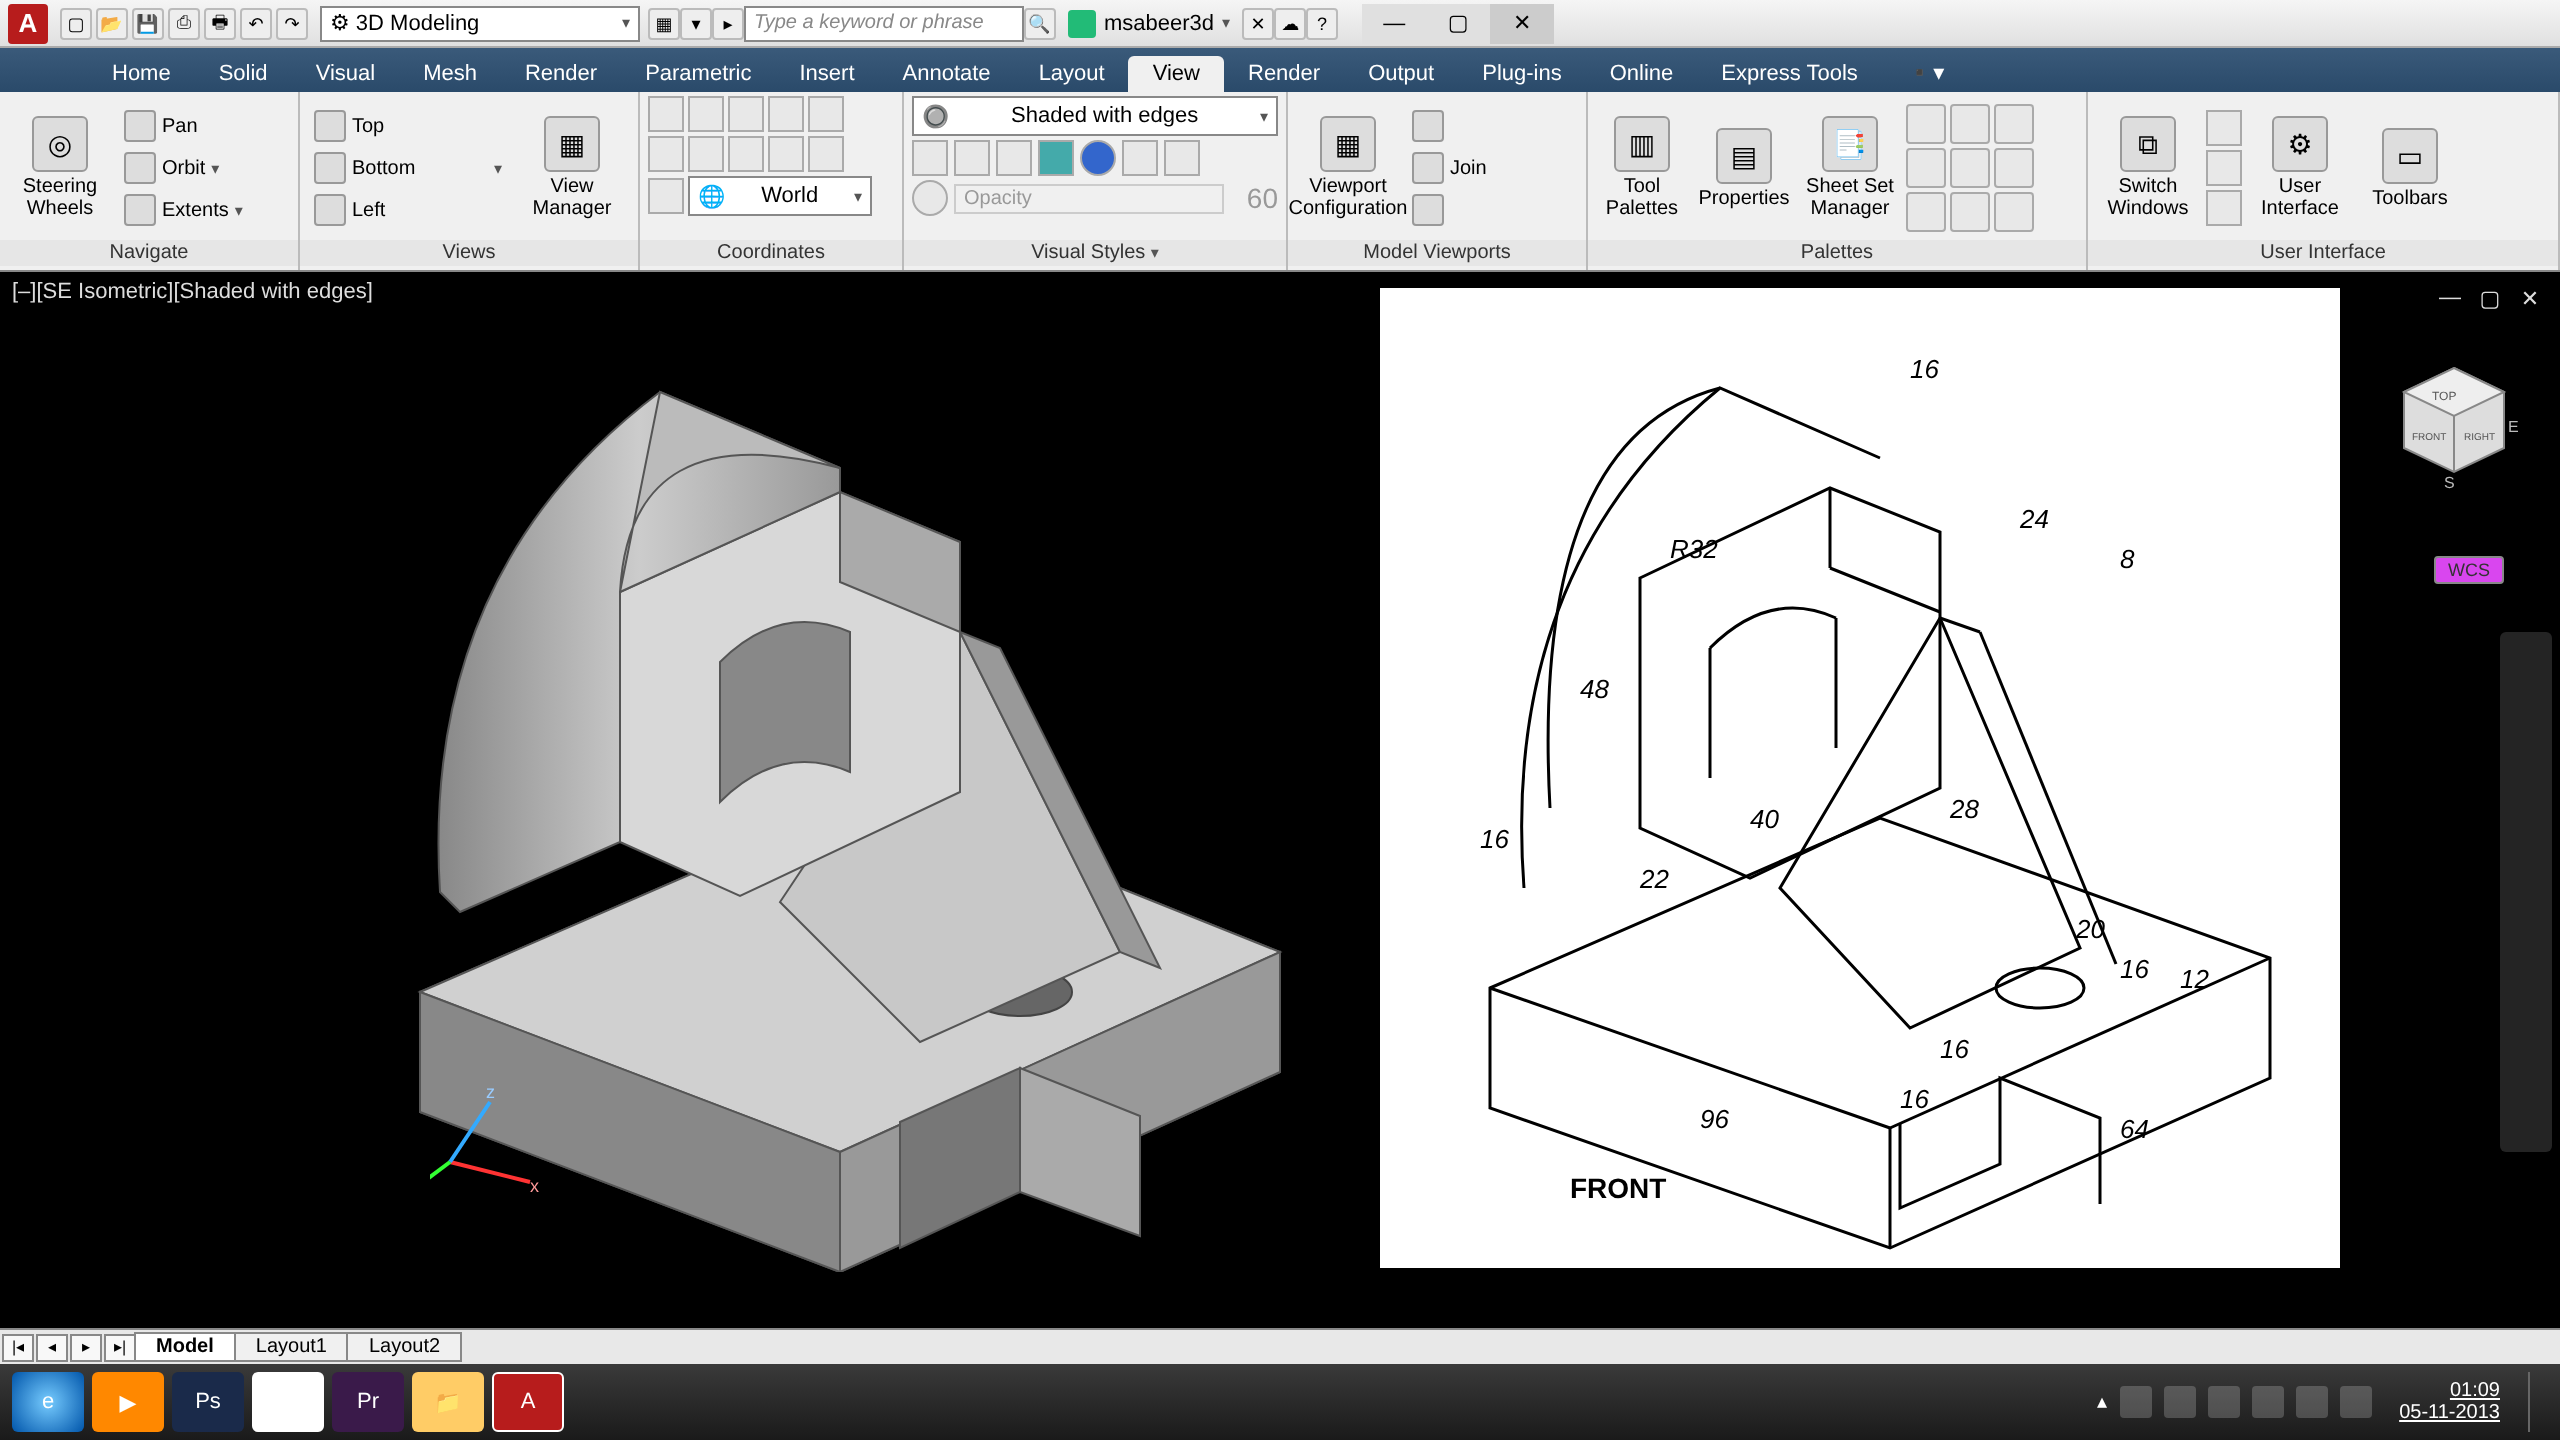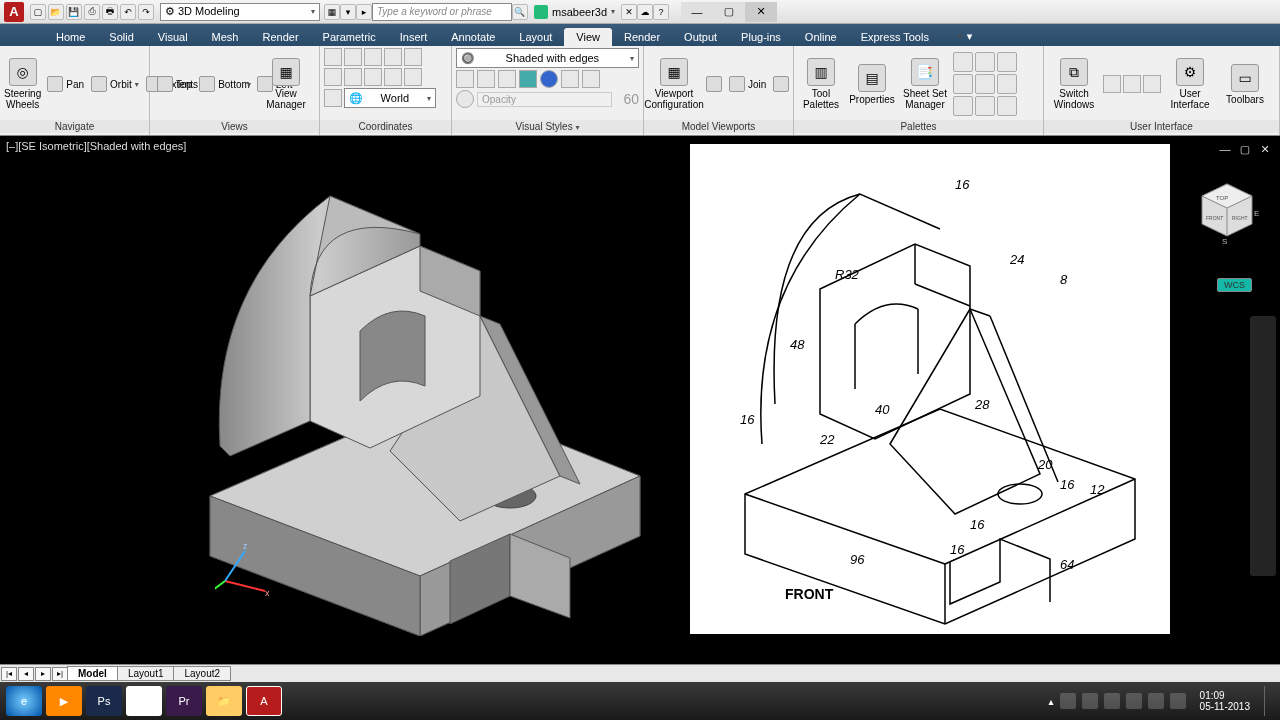--- a/index.html
+++ b/index.html
@@ -22,33 +22,33 @@
 .tabs { height:22px; background:linear-gradient(#3a5a7a,#2a4a6a); display:flex; align-items:flex-end; padding-left:44px; font-size:11px;}
 .tab { padding:3px 12px; color:#fff; cursor:pointer;}
 .tab.active { background:#f0f0f0; color:#000; border-radius:3px 3px 0 0;}
 
 .ribbon { height:90px; background:#f0f0f0; display:flex; border-bottom:1px solid #888;}
 .ribbon-panel { border-right:1px solid #bbb; display:flex; flex-direction:column; padding:2px 4px; position:relative;}
 .ribbon-panel-body { flex:1; display:flex; align-items:center; gap:3px;}
 .ribbon-panel-title { text-align:center; font-size:10px; color:#333; padding:1px 0; background:#e6e6e6; margin:0 -4px;}
 .big-btn { display:flex; flex-direction:column; align-items:center; justify-content:center; width:52px; height:70px; font-size:10px; text-align:center; cursor:pointer; gap:2px;}
 .big-btn .ico { width:28px; height:28px; background:#ddd; border:1px solid #999; border-radius:3px; display:flex; align-items:center; justify-content:center; font-size:14px;}
-.small-stack { display:flex; flex-direction:row; gap:1px;}
+.small-stack { display:flex; flex-direction:column; gap:1px;}
 .small-row { display:flex; align-items:center; gap:3px; font-size:10px; height:20px; cursor:pointer; padding:0 3px;}
 .small-row .ico { width:16px; height:16px; background:#ddd; border:1px solid #999; border-radius:2px;}
 .dd-arrow { font-size:8px; color:#555;}
 .ribbon-dd { height:20px; background:#fff; border:1px solid #888; font-size:11px; padding:0 4px; display:flex; align-items:center; justify-content:space-between; min-width:120px;}
 .icon-col3 { display:grid; grid-template-columns:repeat(3,20px); grid-template-rows:repeat(3,20px); gap:2px;}
 .icon-col3 .gc { width:20px; height:20px; background:#e8e8e8; border:1px solid #aaa; border-radius:2px; cursor:pointer;}
 
 .canvas-area { position:absolute; top:136px; left:0; right:0; bottom:56px; background:#000;}
 .viewport-label { position:absolute; top:4px; left:6px; color:#ddd; font-size:11px;}
 .right-panel { position:absolute; top:8px; right:110px; width:480px; height:490px; background:#fff;}
 .view-cube { position:absolute; top:40px; right:18px; width:70px; height:70px; }
-.wcs-badge { position:absolute; top:142px; right:28px; background:#14b8a6; border:1px solid #888; font-size:9px; padding:1px 6px; border-radius:2px; color:#333;}
+.wcs-badge { position:absolute; top:142px; right:28px; background:#d946ef; border:1px solid #888; font-size:9px; padding:1px 6px; border-radius:2px; color:#333;}
 .nav-bar { position:absolute; top:180px; right:4px; width:26px; height:260px; background:rgba(60,60,60,0.6); border-radius:3px;}
 .vp-controls { position:absolute; top:6px; right:8px; display:flex; gap:6px;}
 .vp-controls div { width:14px; height:14px; color:#ddd; font-size:11px; cursor:pointer; display:flex; align-items:center; justify-content:center;}
 
 .layout-tabs { position:absolute; bottom:38px; left:0; right:0; height:18px; background:#e8e8e8; display:flex; align-items:center; font-size:10px; border-top:1px solid #888;}
 .lt-btn { width:16px; height:14px; border:1px solid #888; background:#f8f8f8; display:flex; align-items:center; justify-content:center; font-size:8px; cursor:pointer; margin-left:1px;}
 .lt-tab { padding:1px 10px; border:1px solid #888; background:#f0f0f0; cursor:pointer; margin-left:-1px;}
 .lt-tab.active { background:#fff; font-weight:bold;}
 
 .status-bar { position:absolute; bottom:20px; left:0; right:0; height:18px; background:#e0e0e0; display:flex; align-items:center; font-size:10px; border-top:1px solid #888;}
@@ -56,21 +56,21 @@
 .status-toggles { display:flex;}
 .st-btn { padding:2px 3px; border:1px solid #999; background:#f4f4f4; cursor:pointer; font-size:9px;}
 .st-btn.on { background:#bfe0ff;}
 .status-right { margin-left:auto; display:flex; align-items:center; gap:3px; padding-right:6px;}
 .sr-btn { width:18px; height:14px; border:1px solid #999; background:#f4f4f4; cursor:pointer;}
 
 .taskbar { position:absolute; bottom:0; left:0; right:0; height:38px; background:linear-gradient(#3a3a3a,#1a1a1a); display:flex; align-items:center; padding:0 6px;}
 .tb-icon { width:36px; height:30px; margin-right:4px; border-radius:3px; display:flex; align-items:center; justify-content:center; cursor:pointer; font-size:11px; color:#fff;}
 .tb-tray { margin-left:auto; display:flex; align-items:center; gap:6px; color:#fff; font-size:10px;}
 .tb-tray .tr { width:16px; height:16px; background:rgba(255,255,255,0.2); border-radius:2px;}
-.clock { line-height:11px; padding:0 8px;}
+.clock { text-align:right; line-height:11px; padding:0 8px;text-decoration:underline;}
 
 
 .model-3d { position:absolute; left:180px; top:30px; width:480px; height:470px;}
 .ucs { position:absolute; left:215px; top:405px;}
 .ucs line { stroke-width:2;}
 </style>
 </head>
 <body>
 
 <div class="title-bar">

